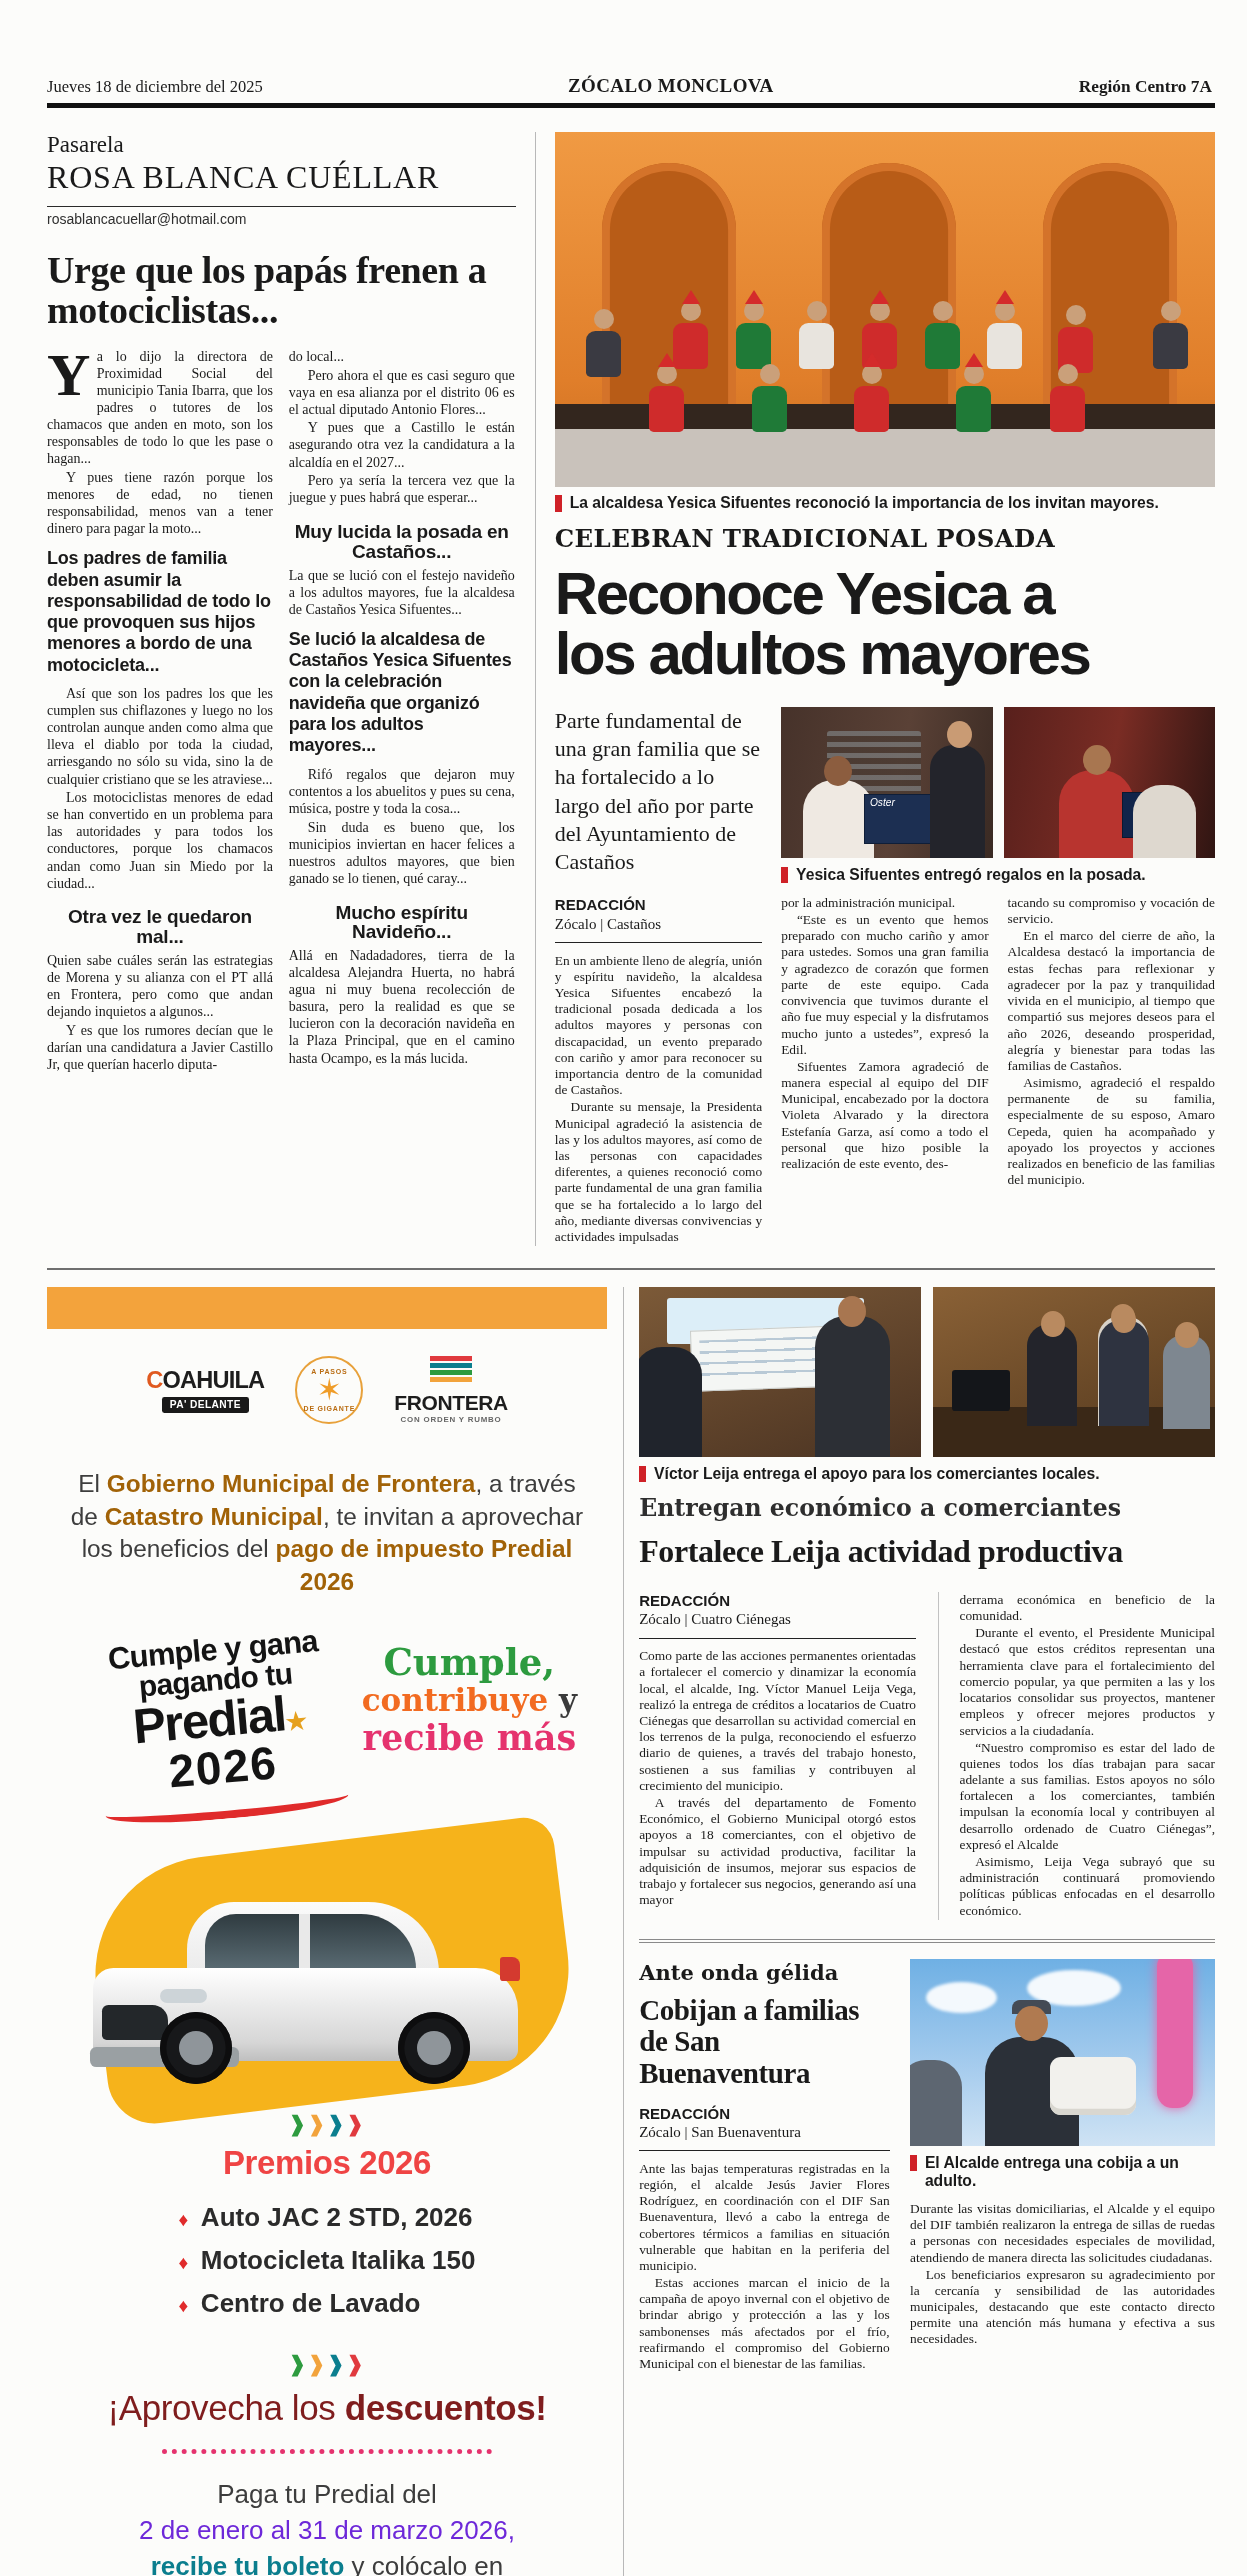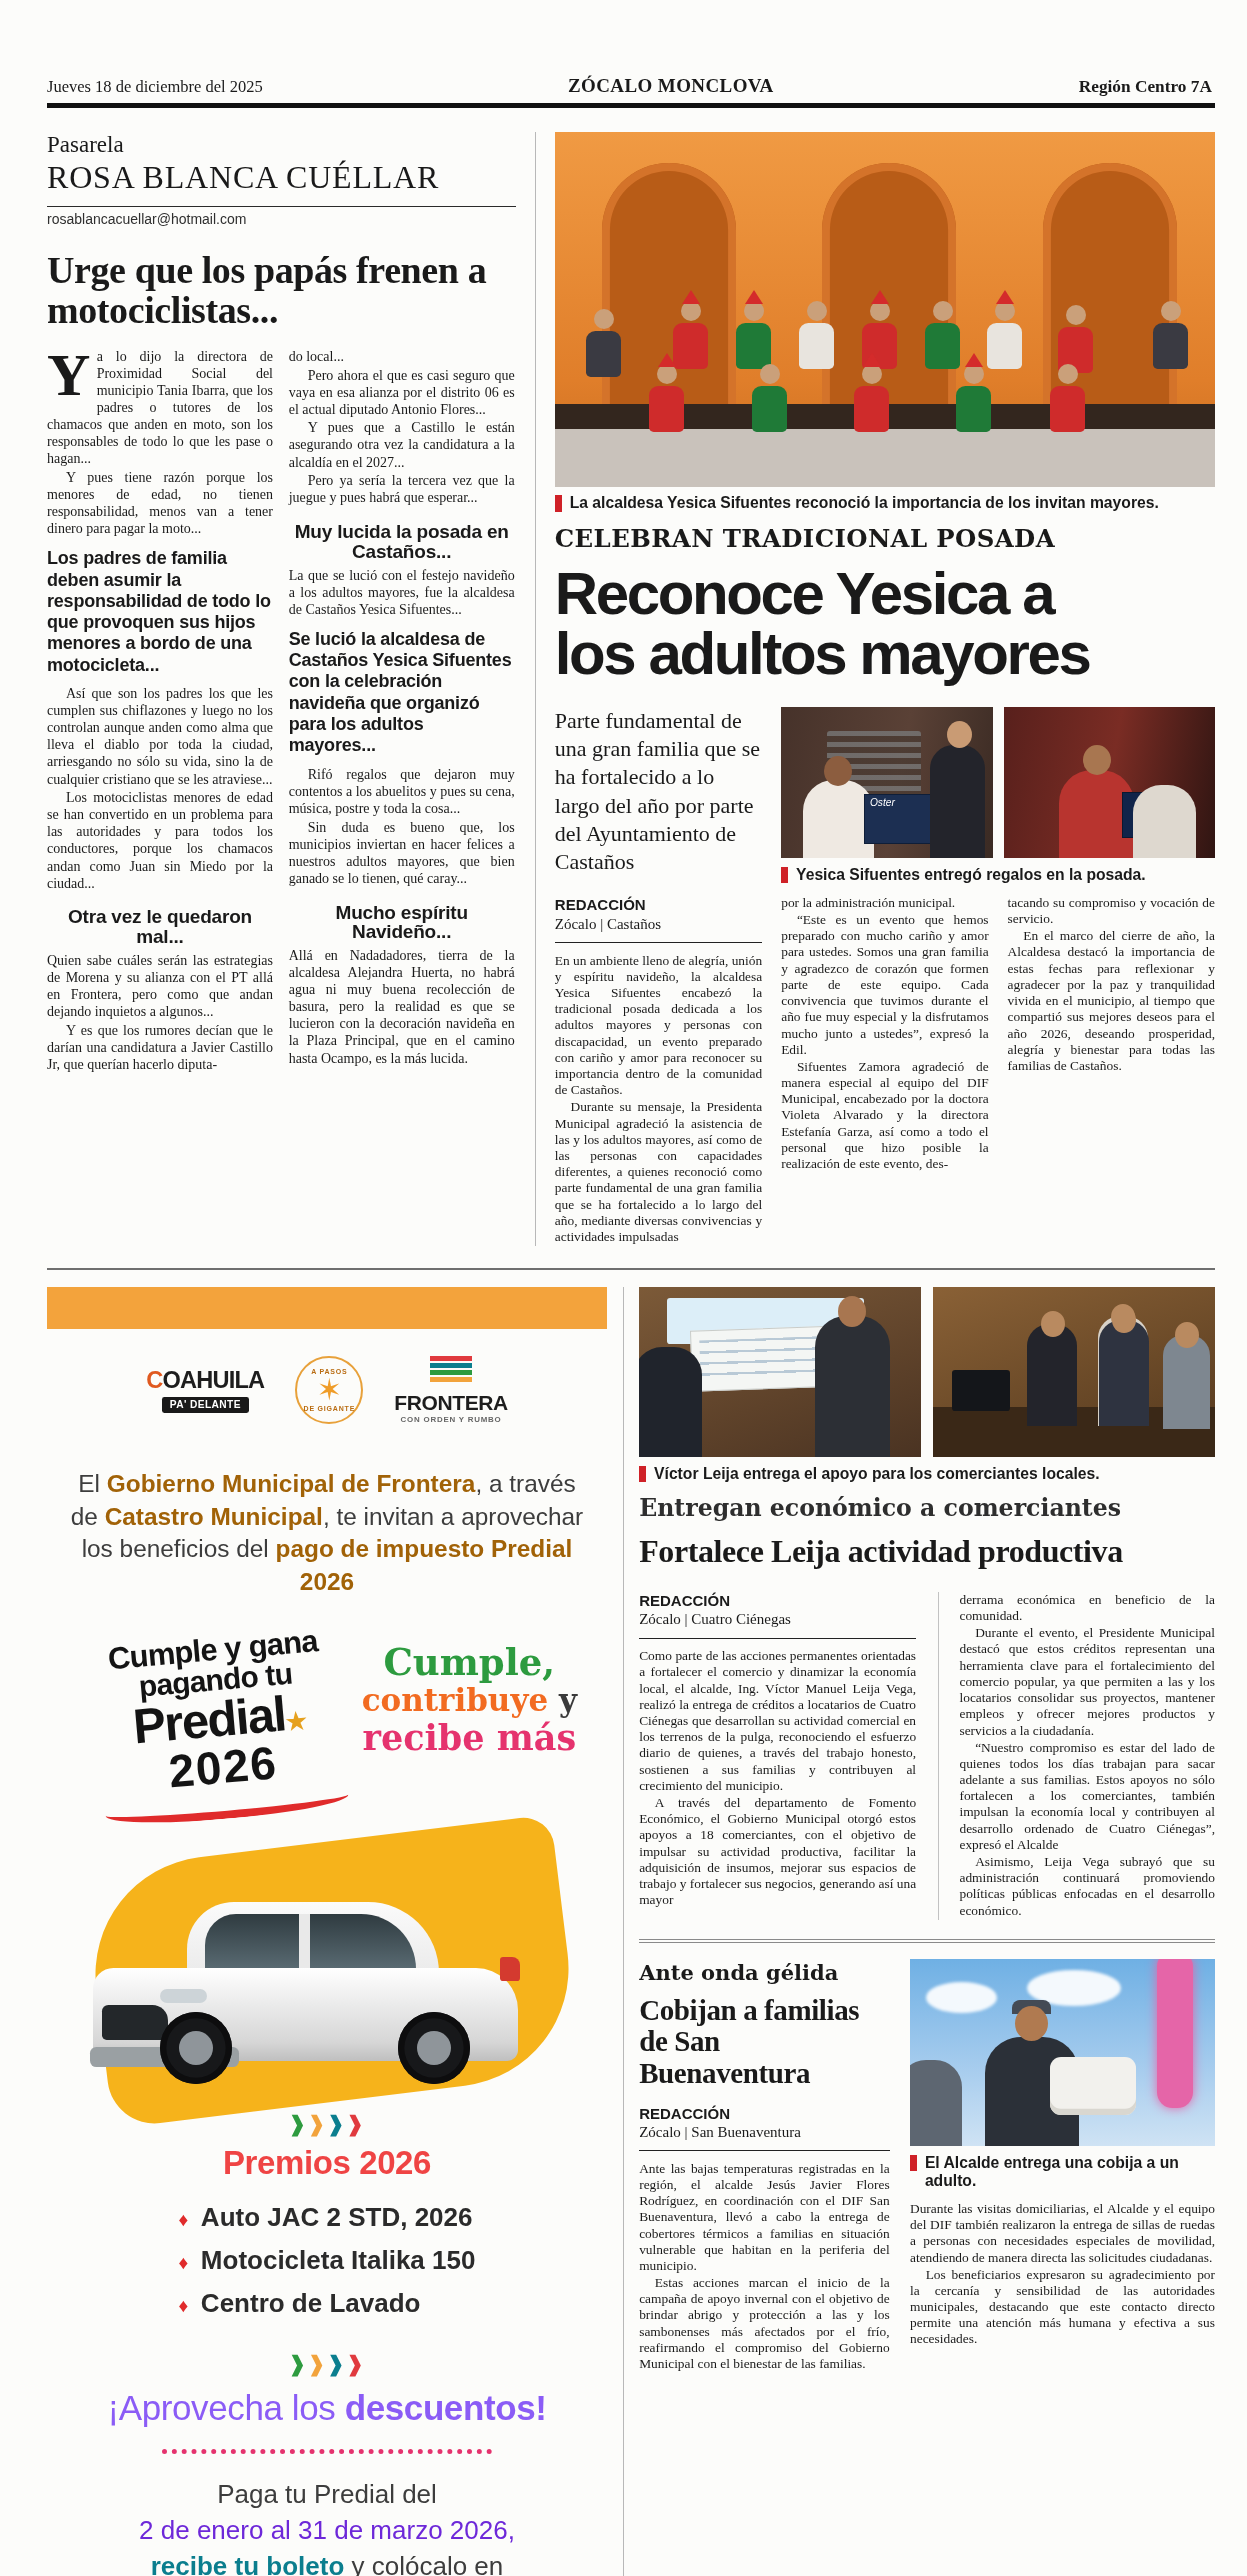--- a/index.html
+++ b/index.html
@@ -142,21 +142,21 @@
            box-shadow:inset 0 0 0 6.3px #0d0d0e; }
   .wheel::after { content:""; position:absolute; inset:19px; border-radius:50%; background:#8f959a; }
   .wheel.w1 { left:75px; } .wheel.w2 { left:313px; }
   .car-tail { position:absolute; bottom:94px; right:4.7px; width:20.4px; height:23.6px; background:#d43a2f; border-radius:3.1px 7.9px 3.1px 3.1px; }
   .chevrons { font-size:21px; font-weight:bold; letter-spacing:1.6px; margin:6.3px 0 7.9px; }
   .chevrons span:nth-child(1){color:#2d9b3f;} .chevrons span:nth-child(2){color:#f2a33c;}
   .chevrons span:nth-child(3){color:#0b7e8e;} .chevrons span:nth-child(4){color:#e03a3e;}
   .premios-title { color:#ef4444; font-size:33px; font-weight:bold; margin:7.9px 0 14px; letter-spacing:-0.4px; }
   .premios-list { display:inline-block; text-align:left; font-size:26px; font-weight:bold; color:#2b2b2b; line-height:1.65; }
   .premios-list .dia { color:#e02b2b; font-size:19px; margin-right:12.6px; }
-  .descuentos { font-size:35px; color:#8b5cf6; margin:12.6px 0 20.4px; letter-spacing:-0.4px; }
+  .descuentos { font-size:35px; color:#7f1d1d; margin:12.6px 0 20.4px; letter-spacing:-0.4px; }
   .descuentos .b { font-weight:bold; }
   .dotline { width:330px; border-top:5.5px dotted #e5336e; margin:0 auto 23.6px; }
   .pay { font-size:26px; line-height:1.38; color:#3d3d3d; font-weight:500; }
   .pay .pink { color:#6d28d9; font-weight:normal; }
   .pay .teal { color:#0b7e8e; font-weight:bold; }
 
   
   .right-articles { flex:1 1 auto; min-width:0; }
   .leija-photos { display:flex; gap:12.6px; }
   .lp { flex:1; height:170px; position:relative; overflow:hidden; }
@@ -362,20 +362,21 @@
           </div>
         </div>
         <div class="ag-b2 bodytext">
           <p>por la administración municipal.</p>
           <p class="ind">“Este es un evento que hemos preparado con mucho cariño y amor para ustedes. Somos una gran familia y agradezco de corazón que formen parte de este equipo. Cada convivencia que tuvimos durante el año fue muy especial y la disfrutamos mucho junto a ustedes”, expresó la Edil.</p>
           <p class="ind">Sifuentes Zamora agradeció de manera especial al equipo del DIF Municipal, encabezado por la doctora Violeta Alvarado y la directora Estefanía Garza, así como a todo el personal que hizo posible la realización de este evento, des-</p>
         </div>
         <div class="ag-b3 bodytext">
           <p>tacando su compromiso y vocación de servicio.</p>
           <p class="ind">En el marco del cierre de año, la Alcaldesa destacó la importancia de estas fechas para reflexionar y agradecer por la paz y tranquilidad vivida en el municipio, al tiempo que compartió sus mejores deseos para el año 2026, deseando prosperidad, alegría y bienestar para todas las familias de Castaños.</p>
+          <p class="ind">Asimismo, agradeció el respaldo permanente de su familia, especialmente de su esposo, Amaro Cepeda, quien ha acompañado y apoyado los proyectos y acciones realizados en beneficio de las familias del municipio.</p>
         </div>
       </div>
     </section>
   </div>
 
   <div class="hdivider"></div>
 
   <div class="bottom-grid">
 
     <section class="ad">

